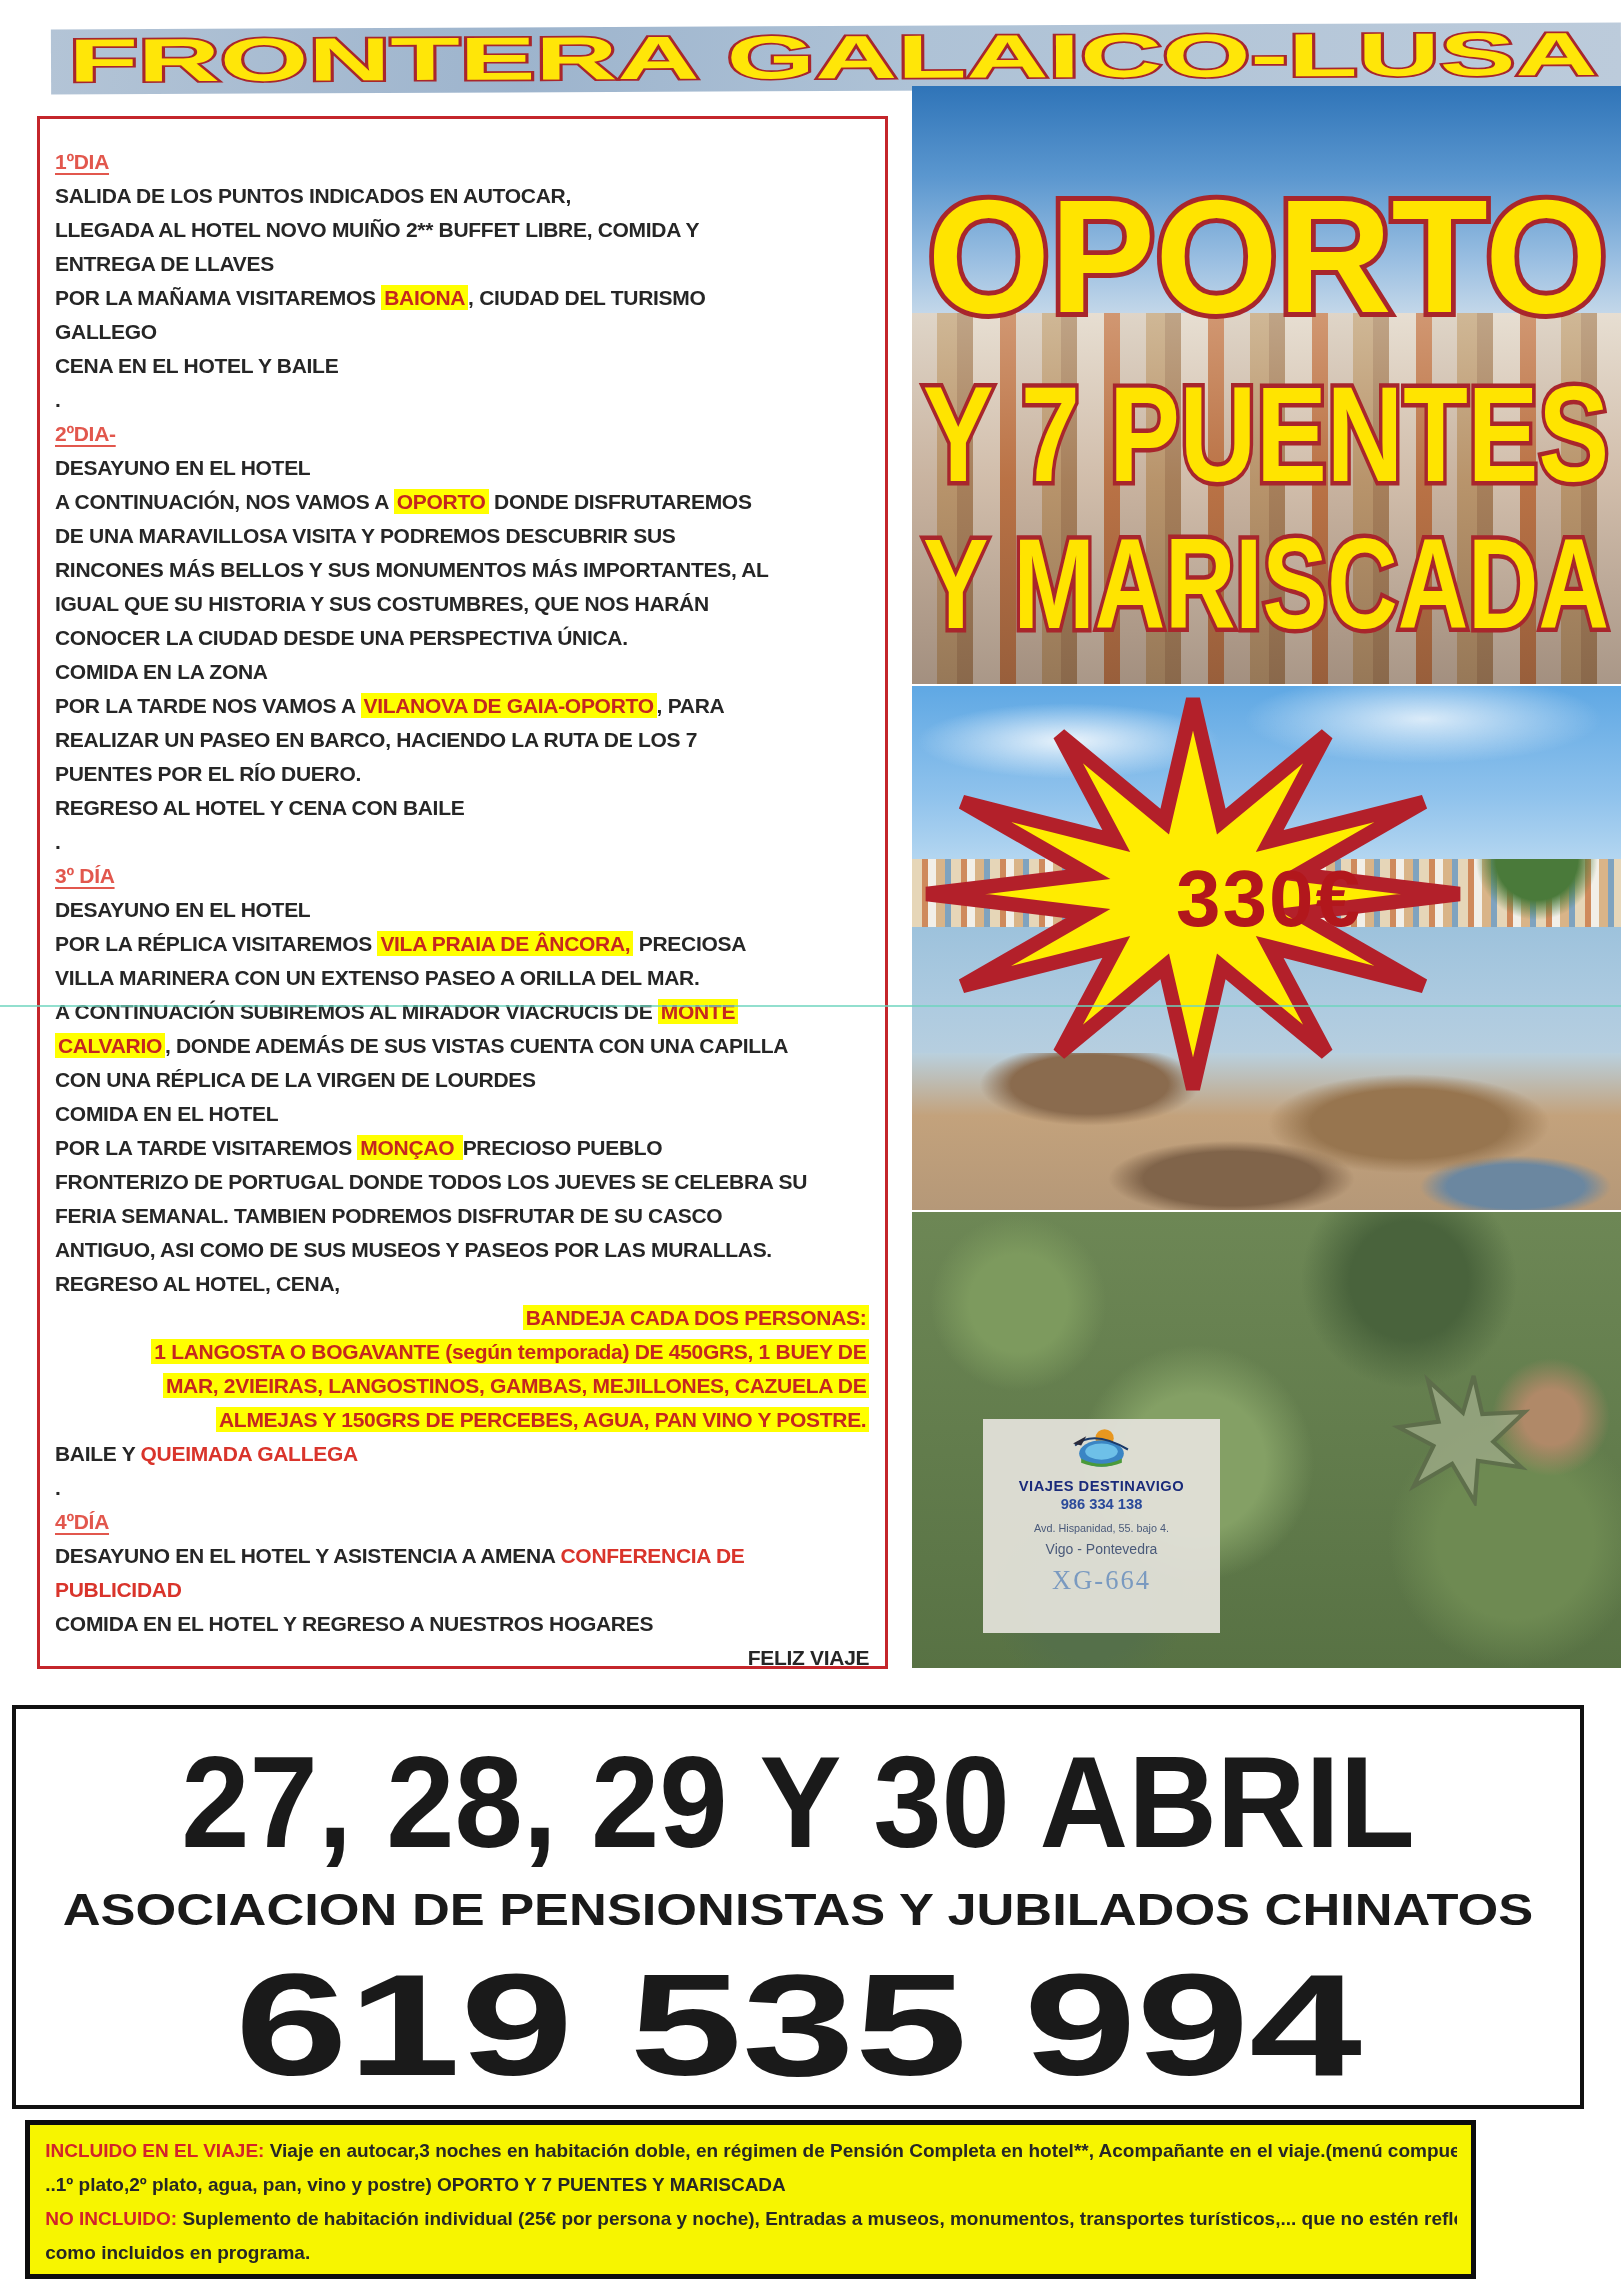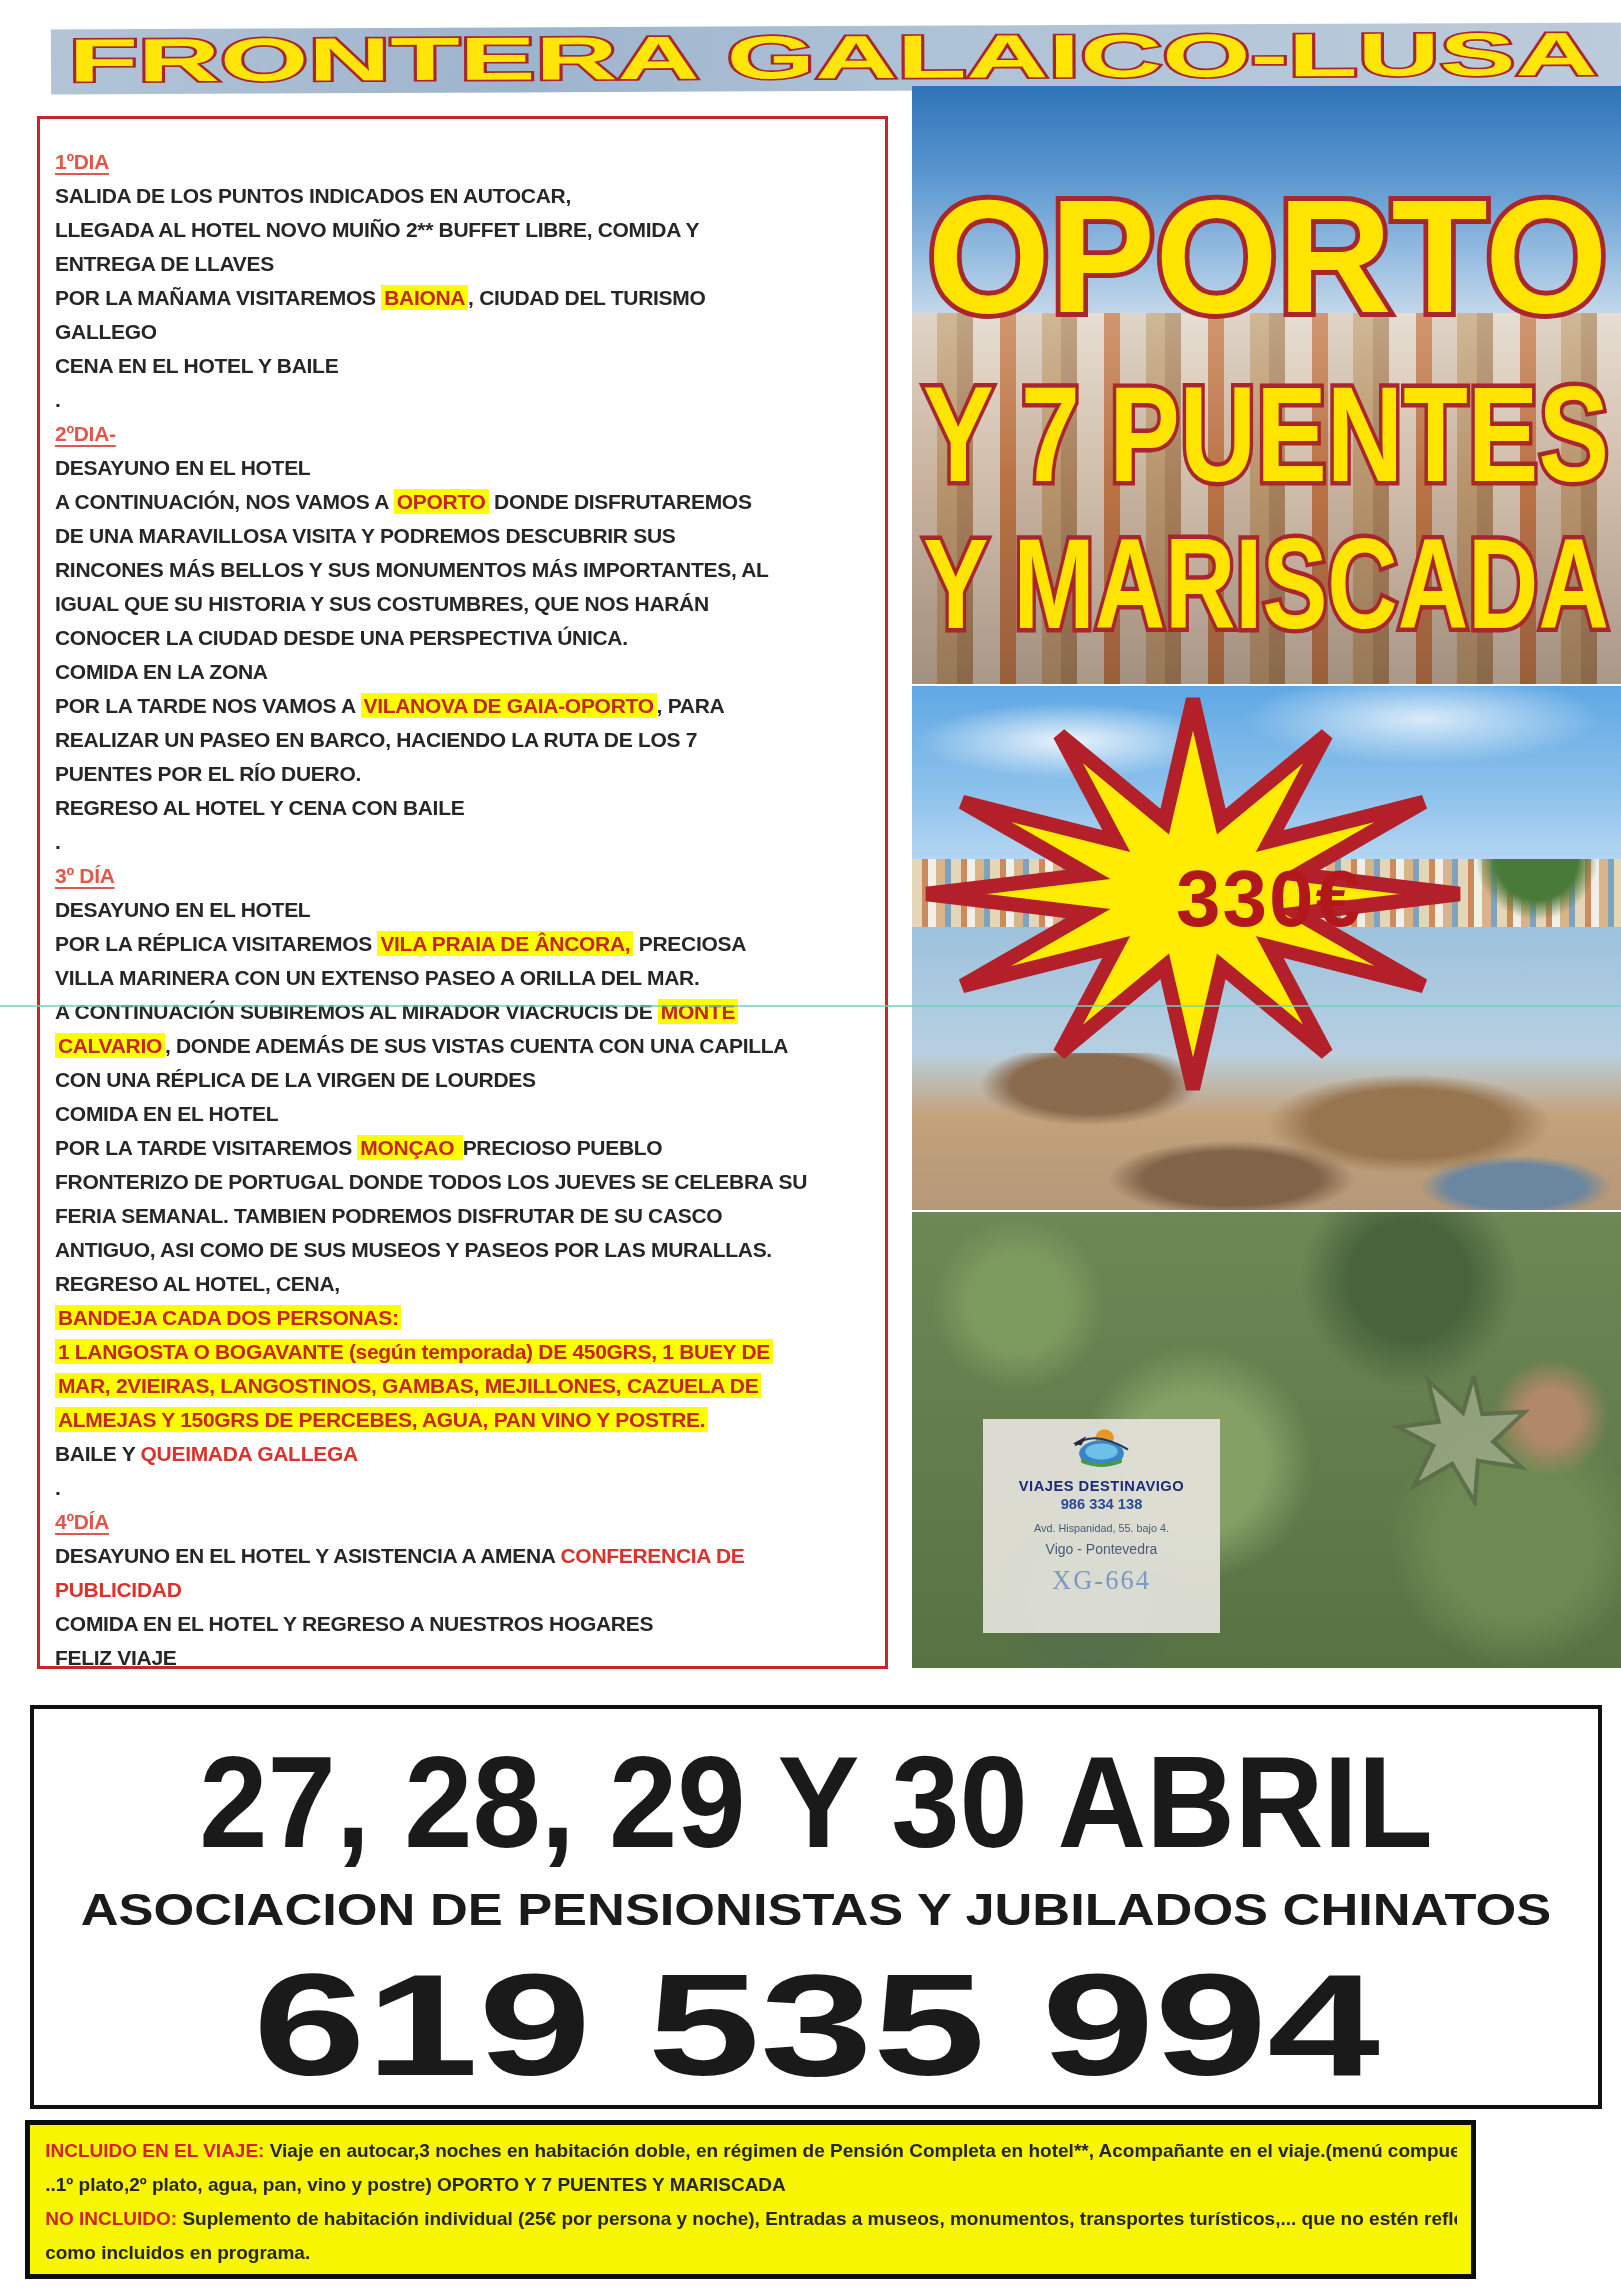--- a/index.html
+++ b/index.html
@@ -11,21 +11,21 @@
           background:linear-gradient(94deg,#b3c4d6 0%,#9db4cd 30%,#aec2d6 55%,#bccbdb 100%);
           transform:rotate(-0.25deg);}
   .banner svg{display:block;margin-top:1px;}
 
   
   .itin{position:absolute;left:37px;top:116px;width:851px;height:1553px;
         border:3.9px solid var(--accent-red,#c4262b);background:#fff;box-sizing:border-box;}
   .itin-inner{position:absolute;left:15px;right:15.7px;top:25.5px;}
   .it-line{font-size:21px;line-height:34px;font-weight:700;letter-spacing:-0.3px;
            color:#262626;white-space:nowrap;}
-  .it-line.center{text-align:left;}
+  .it-line.center{text-align:right;}
   .seg-n{color:#262626;}
   .seg-d{color:#e2574d;text-decoration:underline;text-decoration-thickness:2px;text-underline-offset:3.9px;}
   .seg-h{background:var(--highlight-yellow,#ffff00);color:var(--highlight-red,#c5271f);padding:1px 2.9px;}
   .seg-r{color:#d9342b;}
   .seg-rb{color:#d2232a;font-weight:bold;}
 
   
   .photo{position:absolute;left:912px;width:710px;overflow:hidden;}
   .p1{top:86px;height:598px;}
   .p1-sky{position:absolute;left:0;top:0;width:100%;height:38%;
@@ -76,21 +76,21 @@
   
   .card{position:absolute;left:983px;top:1419px;width:237px;height:214px;
         background:rgba(226,224,216,.95);text-align:center;padding-top:7.8px;box-sizing:border-box;}
   .card-name{font-size:14.7px;font-weight:bold;color:#1a2a7a;letter-spacing:0.5px;margin-top:2px;}
   .card-phone{font-size:14.7px;font-weight:bold;color:#2a4a9a;margin-top:2px;}
   .card-addr{font-size:10.8px;color:#4a5a7a;margin-top:9.8px;}
   .card-city{font-size:14px;color:#4a5a7a;margin-top:7.8px;}
   .card-lic{font-family:"Liberation Serif",serif;font-size:26.5px;color:#7a9ac0;letter-spacing:2px;margin-top:7.8px;}
 
   
-  .booking{position:absolute;left:30px;top:1705px;width:1572px;height:404px;
+  .booking{position:absolute;left:12px;top:1705px;width:1572px;height:404px;
            border:4.9px solid #111;background:#fff;box-sizing:border-box;text-align:center;}
   .booking svg{display:block;margin:0 auto;}
   .sv-dates{margin-top:21.6px !important;}
   .sv-assoc{margin-top:9.8px !important;}
   .sv-phone{margin-top:13.7px !important;}
 
   
   .conds{position:absolute;left:24.5px;top:2120px;width:1451px;height:159px;
          border:5.9px solid #0d0d0d;background:var(--cond-yellow,#f7f500);box-sizing:border-box;
          padding:8.8px 13.7px 0 15.7px;}

